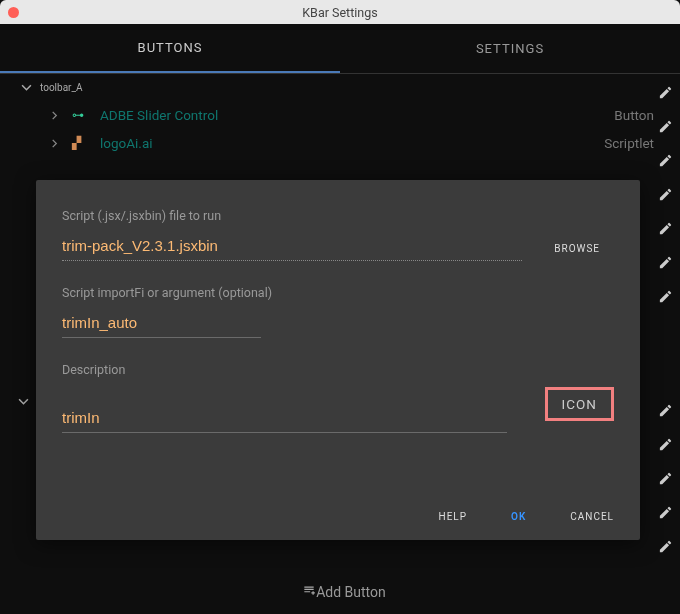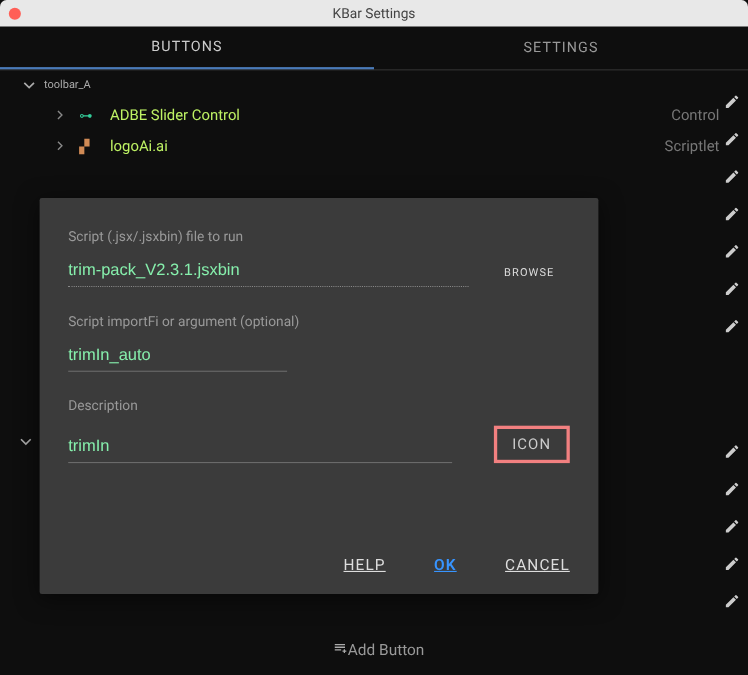--- a/index.html
+++ b/index.html
@@ -21,81 +21,81 @@
     position: relative;
     border-top-left-radius: 6px;
     border-top-right-radius: 6px;
   }
   .traffic { position:absolute; left:8px; display:flex; gap:6px;}
   .tl-close { width:11px;height:11px;border-radius:50%; background:#ff5f57;}
   .titlebar-title {
     flex:1; text-align:center; font-size:12.5px; color:#444;
   }
   
-  .tabs { display:flex; height:40px; border-bottom:1px solid #333;}
+  .tabs { display:flex; height:50px; border-bottom:1px solid #333;}
   .tab {
     flex:1; display:flex; align-items:center; justify-content:center;
     font-size:13px; letter-spacing:1px; color:#999; cursor:pointer;
   }
   .tab.active { color:#ccc; border-bottom:2px solid #4a7ab8;}
   
   .section-header {
     display:flex; align-items:center; padding:8px 14px 8px 18px;
     font-size:10px; color:#aaa;
   }
   .chevron { width:16px; display:inline-flex; justify-content:center; margin-right:6px; color:#999;}
   .row {
     display:flex; align-items:center; padding:6px 14px 6px 46px;
     font-size:13.5px; color:#888;
   }
   .row .chevright { width:16px; text-align:center; margin-right:10px; color:#888;}
   .row .rowicon { width:20px; margin-right:8px; font-size:12px;}
-  .row .label { color:#bef264; }
+  .row .label { color:#0f766e; }
   .row .extra { color:#666; margin-left:6px;}
   .row .spacer { flex:1;}
   .row .type { color:#777; margin-right:12px;}
   .pencil-col {
     position:absolute; right:0; top:75px;
     display:flex; flex-direction:column; gap:0;
   }
   .pencil-slot {
     width:30px; height:34px; display:flex; align-items:center; justify-content:center;
     color:#bbb; font-size:15px;
   }
   
   .modal {
-    position:absolute; left:36px; top:180px; width:508px; height:360px;
+    position:absolute; left:36px; top:180px; width:604px; height:360px;
     background:#3b3b3b; border-radius:2px;
     padding:28px 26px 18px 26px;
     box-shadow:0 4px 20px rgba(0,0,0,0.5);
     display:flex; flex-direction:column;
   }
   .field { margin-bottom:24px;}
   .field-label { font-size:12.5px; color:#999; margin-bottom:10px; display:block;}
   .field-row { display:flex; align-items:flex-end; gap:18px;}
   .text-input {
     flex:1; background:transparent; border:none;
-    border-bottom:1px solid #6a6a6a; color:#86efac;
+    border-bottom:1px solid #6a6a6a; color:#fdba74;
     font-size:15px; padding:4px 0 6px 0; outline:none;
   }
   .text-input.dotted { border-bottom:1px dotted #888;}
   .browse-btn, .icon-btn {
     font-size:10px; letter-spacing:1px; color:#ddd;
     padding:7px 14px; cursor:pointer;
   }
   .icon-box {
     border:3px solid #f28080; padding:6px 14px;
     color:#ccc; letter-spacing:1px; font-size:13.5px;
-    margin-left:20px; margin-bottom:0;
+    margin-left:20px; margin-bottom:12px;
   }
   .modal-actions {
     margin-top:auto; display:flex; justify-content:flex-end; gap:44px;
     padding-top:24px;
   }
-  .act { font-size:14px; letter-spacing:1px; color:#ddd; cursor:pointer;text-decoration:underline;}
+  .act { font-size:10px; letter-spacing:1px; color:#ddd; cursor:pointer;}
   .act.primary { color:#3794ff; font-weight:600;}
   
   .footer {
     position:absolute; left:4px; bottom:14px; width:100%;
     display:flex; justify-content:center; align-items:center;
     color:#999; font-size:14px; gap:0;
   }
   .add-icon { font-size:14px; color:#aaa;}
   
   .section2 {
@@ -129,21 +129,21 @@
 
 <div class="row">
   <span class="chevright">
     <svg width="9" height="9" viewBox="0 0 10 10">
         <path d="M3 1 L7 5 L3 9" stroke="#888" stroke-width="1.4" fill="none"></path>
       </svg>
   </span>
   <span class="rowicon" style="color:#33cc99;">⊶</span>
   <span class="label">ADBE Slider Control</span>
   <span class="spacer"></span>
-  <span class="type">Control</span>
+  <span class="type">Button</span>
 </div>
 
 <div class="row">
   <span class="chevright">
     <svg width="9" height="9" viewBox="0 0 10 10">
         <path d="M3 1 L7 5 L3 9" stroke="#888" stroke-width="1.4" fill="none"></path>
       </svg>
   </span>
   <span class="rowicon" style="color:#d08a55;">▞</span>
   <span class="label">logoAi.ai</span>

